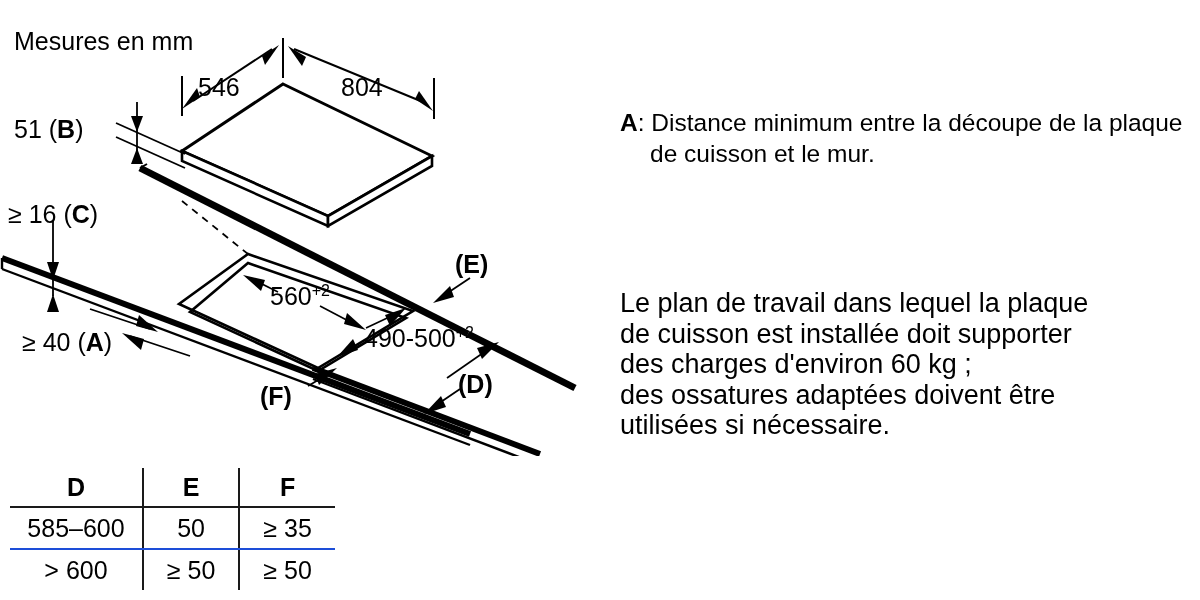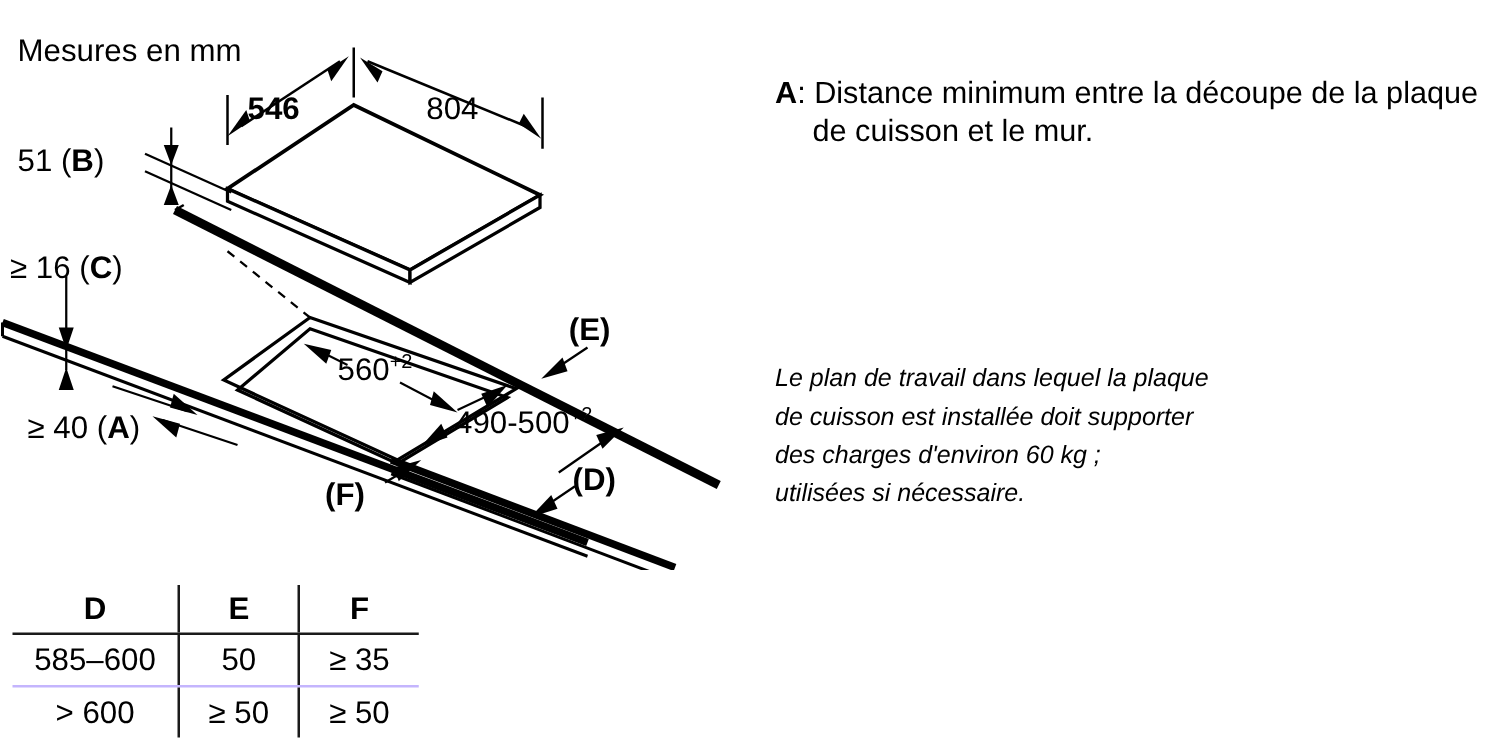--- a/index.html
+++ b/index.html
@@ -65,32 +65,32 @@
     top: 44px;
     width: 570px;
     font-size: 24.5px;
     line-height: 30.5px;
   }
   .legend-row {
     display: block;
     padding-left: 30px;
     text-indent: -30px;
     white-space: normal;
+    margin-top: 48px;
   }
   .legend-key {
     font-weight: bold;
   }
   .note {
     position: absolute;
     left: 620px;
     top: 272px;
     width: 575px;
-    font-size: 20px;
+    font-size: 27px;
     line-height: 30.5px;
-    font-style: italic;
   }
   .note-line { display: block; white-space: nowrap; }
   
   #spec-table {
     position: absolute;
     left: 10px;
     top: 452px;
     width: 325px;
     border-collapse: collapse;
     font-size: 25px;
@@ -100,21 +100,21 @@
     padding: 2px 6px;
     font-weight: normal;
     white-space: nowrap;
   }
   #spec-table th {
     font-weight: bold;
     border-bottom: 2px solid #1a1a1a;
     height: 34px;
   }
   #spec-table tbody tr:first-child td {
-    border-bottom: 2px solid #c4b5fd;
+    border-bottom: 2px solid #1d4ed8;
     height: 36px;
   }
   #spec-table tbody tr:last-child td {
     height: 36px;
   }
   #spec-table th:nth-child(1), #spec-table td:nth-child(1) { width: 130px; }
   #spec-table th:nth-child(2), #spec-table td:nth-child(2) { width: 97px; }
   #spec-table th:nth-child(3), #spec-table td:nth-child(3) { width: 98px; }
   #spec-table th:nth-child(2), #spec-table td:nth-child(2),
   #spec-table th:nth-child(3), #spec-table td:nth-child(3) {
@@ -252,21 +252,21 @@
       <polygon points="433,287 454,281 450,270"></polygon>
 
       <polygon points="499,326 477,332 482,343"></polygon>
 
       <polygon points="424,398 446,391 441,380"></polygon>
 
       <polygon points="337,352 315,358 319,369"></polygon>
     </g>
   </svg>
 
-  <div class="dim" style="left:198px; top:58px;font-weight:bold;">546</div>
+  <div class="dim" style="left:198px; top:58px;">546</div>
 
   <div class="dim" style="left:341px; top:58px;">804</div>
 
   <div class="dim" style="left:14px; top:100px;">
     <span>51</span><span>&nbsp;(</span><b>B</b><span>)</span>
   </div>
 
   <div class="dim" style="left:8px; top:185px;">
     <span>≥ 16</span><span>&nbsp;(</span><b>C</b><span>)</span>
   </div>
@@ -291,20 +291,21 @@
     <div class="legend-row">
       <span class="legend-key">A</span><span>:</span>
       <span>Distance minimum entre la découpe de la plaque de cuisson et le mur.</span>
     </div>
   </div>
 
   <div class="note">
     <span class="note-line">Le plan de travail dans lequel la plaque</span>
     <span class="note-line">de cuisson est installée doit supporter</span>
     <span class="note-line">des charges d'environ 60 kg ;</span>
+    <span class="note-line">des ossatures adaptées doivent être</span>
     <span class="note-line">utilisées si nécessaire.</span>
   </div>
 
   <table id="spec-table">
     <thead>
       <tr>
         <th>D</th>
         <th>E</th>
         <th>F</th>
       </tr>

